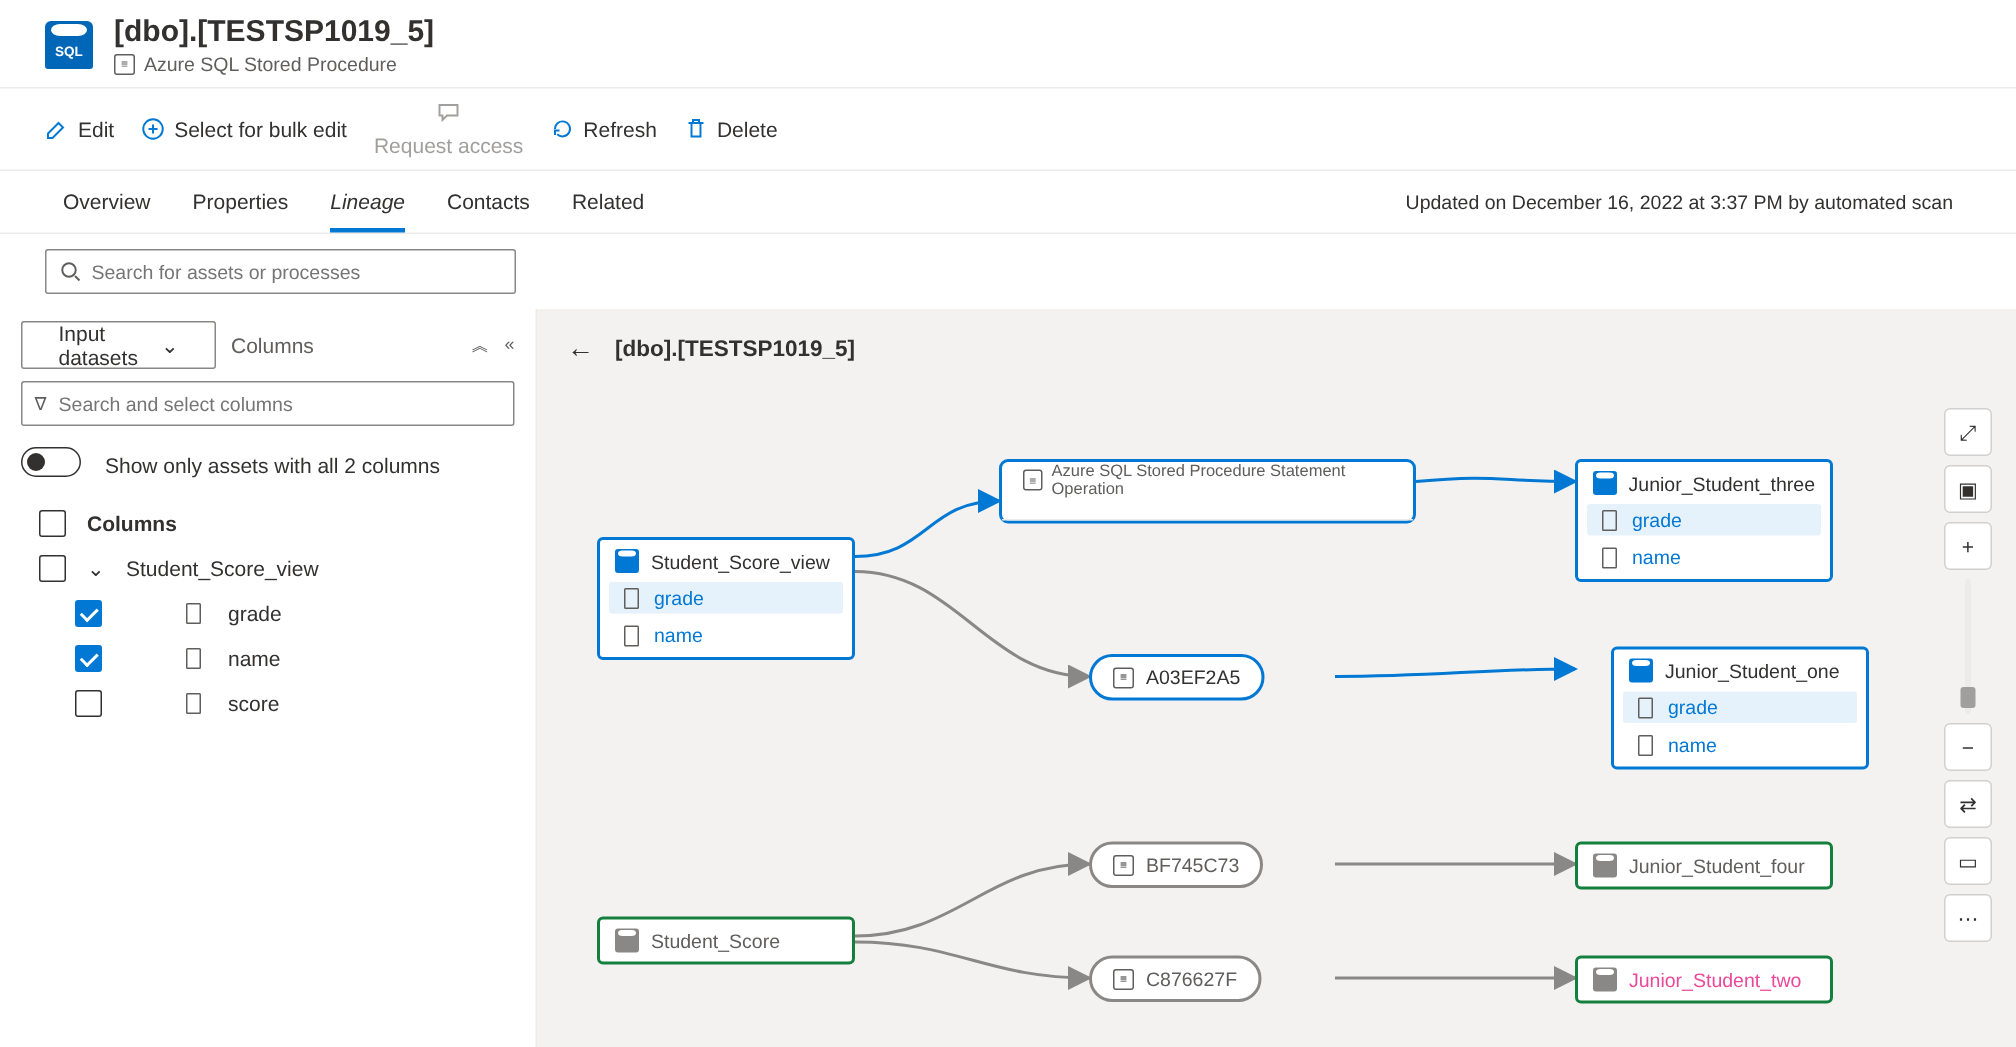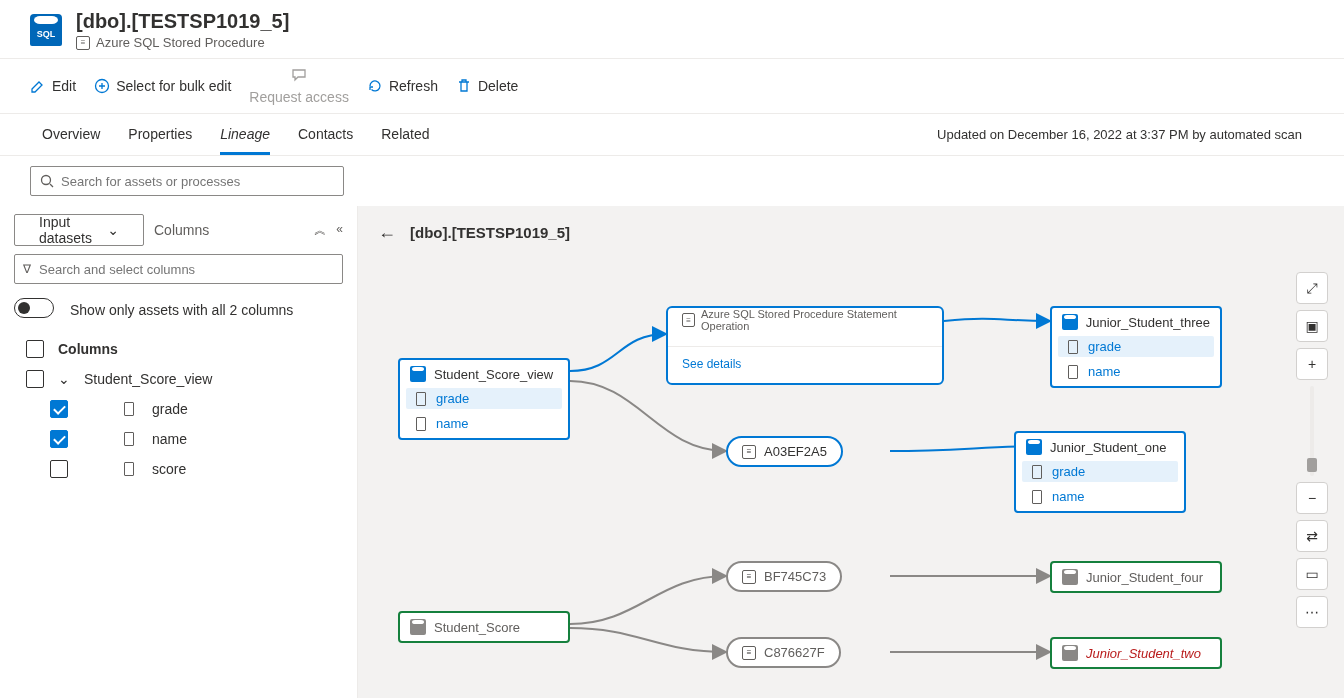--- a/index.html
+++ b/index.html
@@ -264,21 +264,20 @@
           <span>name</span>
         </div>
     </div>
 
     <div class="bignode" style="left:308px; top:100px;">
       <div class="bn-sub">
           <span class="sp-glyph">≡</span>
           <span>Azure SQL Stored Procedure Statement Operation</span>
         </div>
       <div class="bn-sep"></div>
-      <div class="bn-link">See details</div>
     </div>
 
     <div class="node blue" style="left:692px; top:100px; width:172px;">
       <div class="node-head">
           <span class="sql-sm"></span>
           <span>Junior_Student_three</span>
         </div>
       <div class="field hl">
           <span class="colglyph"></span>
           <span>grade</span>
@@ -287,21 +286,21 @@
           <span class="colglyph"></span>
           <span>name</span>
         </div>
     </div>
 
     <div class="pill blue" style="left:368px; top:230px;">
       <span class="op-icon">≡</span>
       <span>A03EF2A5</span>
     </div>
 
-    <div class="node blue" style="left:656px; top:225px; width:172px;">
+    <div class="node blue" style="left:716px; top:225px; width:172px;">
       <div class="node-head">
           <span class="sql-sm"></span>
           <span>Junior_Student_one</span>
         </div>
       <div class="field hl">
           <span class="colglyph"></span>
           <span>grade</span>
         </div>
       <div class="field">
           <span class="colglyph"></span>
@@ -329,21 +328,21 @@
     </div>
 
     <div class="pill" style="left:368px; top:431px;">
       <span class="op-icon">≡</span>
       <span style="color:#605e5c;">C876627F</span>
     </div>
 
     <div class="node gray" style="left:692px; top:431px; width:172px;">
       <div class="node-head">
           <span class="sql-sm"></span>
-          <span style="color:#b91c1c;font-style:italic;">Junior_Student_two</span>
+          <span style="color:#ec4899;">Junior_Student_two</span>
         </div>
     </div>
 
     <div class="ctrlstack">
       <div class="ctrl">⤢</div>
       <div class="ctrl">▣</div>
       <div class="ctrl">+</div>
       <div class="ctrl spacer"></div>
       <div class="ctrl">−</div>
       <div class="ctrl">⇄</div>

